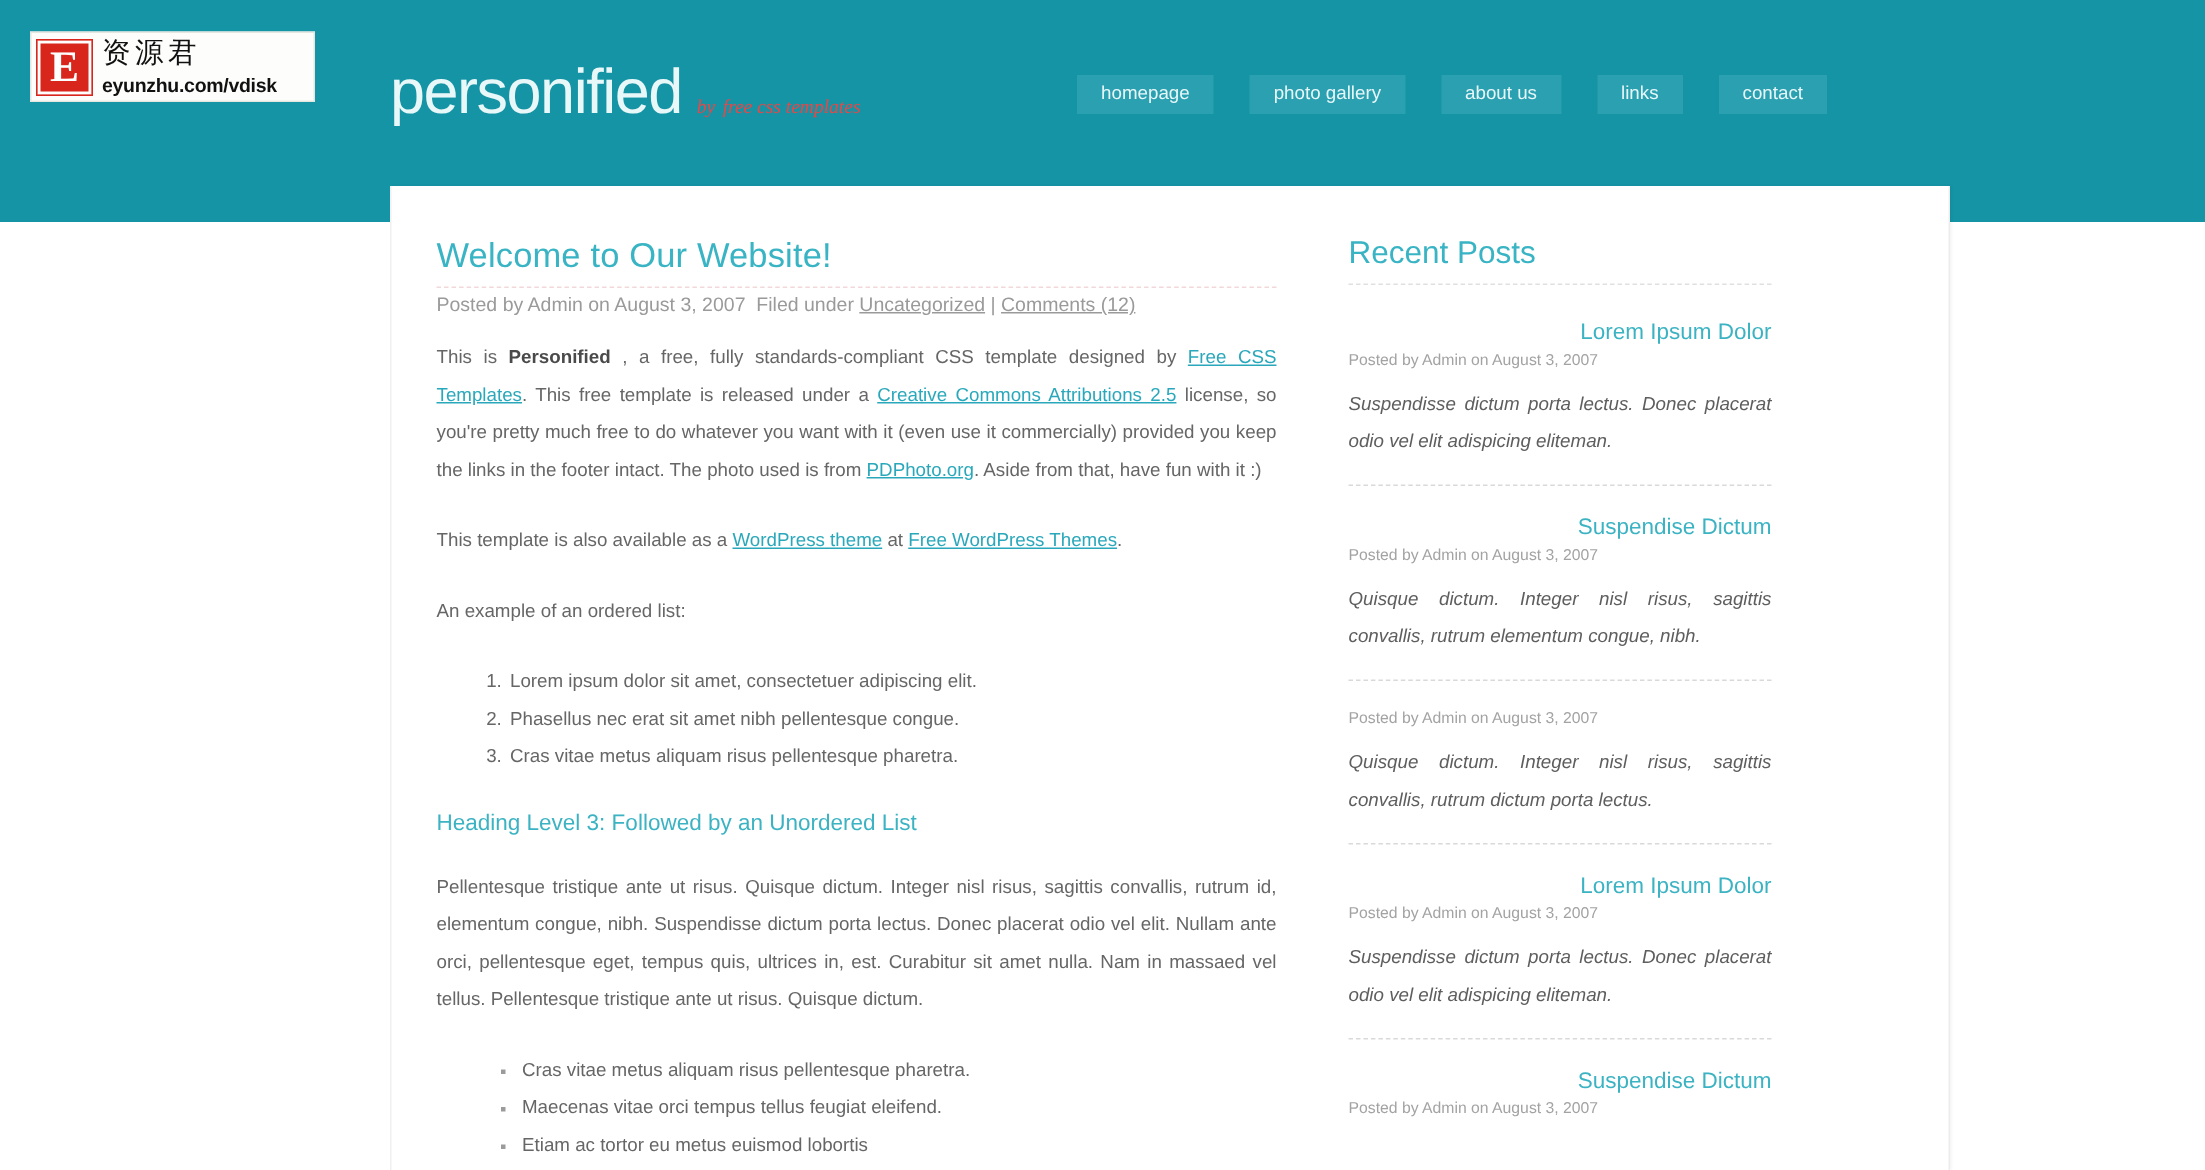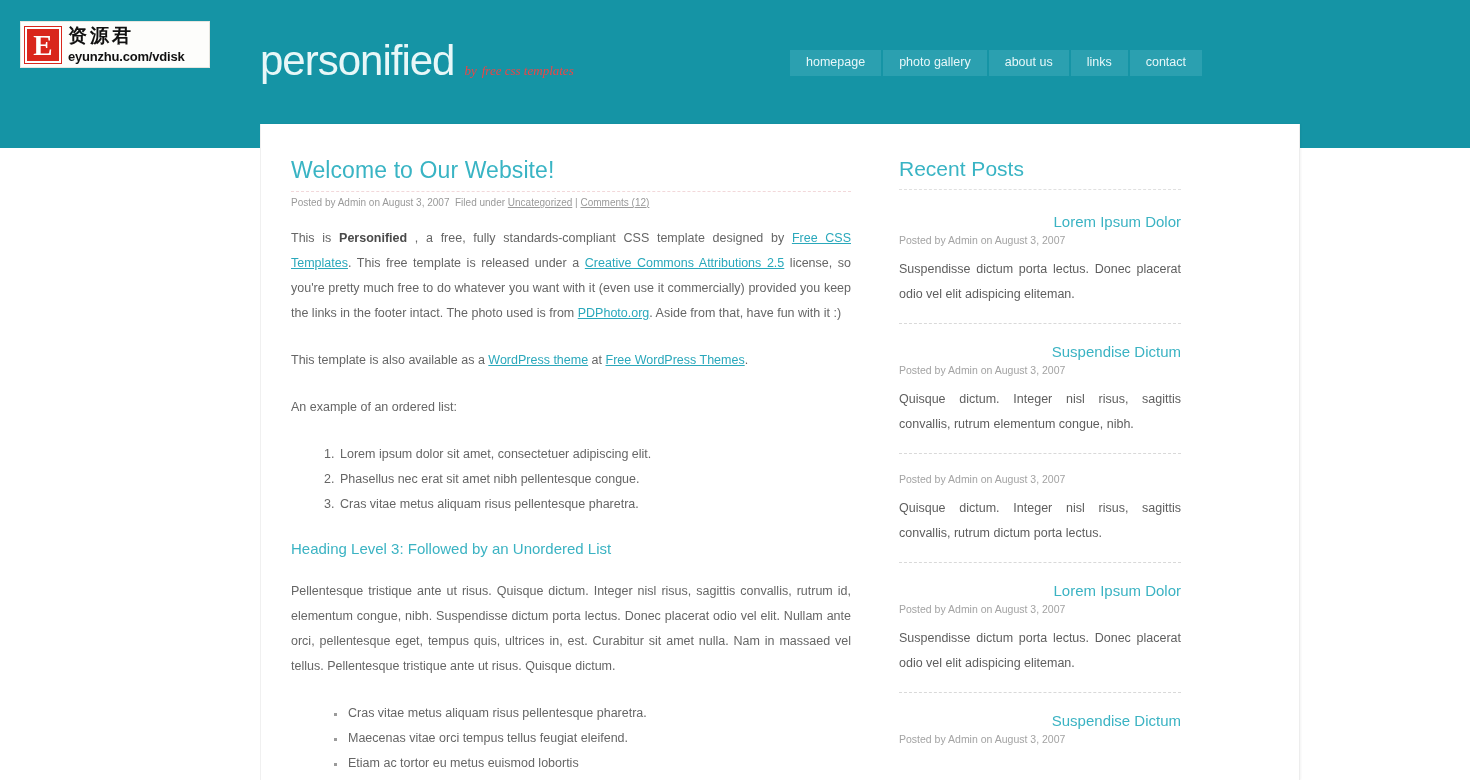--- a/index.html
+++ b/index.html
@@ -54,21 +54,21 @@
   .logo-text {
     margin-left: 7px;
     display: flex;
     flex-direction: column;
     justify-content: center;
     line-height: 1;
   }
   .logo-cn {
     font-family: "DejaVu Sans", sans-serif;
     font-size: 19px;
-    font-weight: bold;
+    font-weight: normal;
     color: #111111;
     letter-spacing: 3px;
     height: 22px;
   }
   .logo-url {
     font-family: "Liberation Sans", sans-serif;
     font-size: 13px;
     font-weight: bold;
     color: #111111;
     margin-top: 2px;
@@ -96,23 +96,23 @@
     font-family: "Liberation Serif", serif;
     font-style: italic;
     font-size: 13px;
     color: #ef4444;
   }
   .site-slogan .by { margin-right: 5px; }
 
   
   .nav {
     position: absolute;
-    right: 268px; top: 50px;
-    display: flex;
-    gap: 2px;
+    right: 252px; top: 50px;
+    display: flex;
+    gap: 24px;
   }
   .nav-item {
     background: #2ba0b0;
     color: #e7f7f9;
     font-size: 12.5px;
     padding: 6px 16px 7px 16px;
     text-decoration: none;
     display: block;
     line-height: 13px;
     cursor: pointer;
@@ -151,21 +151,21 @@
     letter-spacing: 0.1px;
     line-height: 26px;
   }
   .hr-dashed {
     border: 0;
     border-top: 1px dashed #f2d8da;
     margin: 8px 0 4px 0;
     height: 0;
   }
   .post-meta {
-    font-size: 10px;
+    font-size: 13px;
     color: #9a9a9a;
     line-height: 14px;
     margin: 0 0 16px 0;
   }
   .post-meta a { color: #9a9a9a; text-decoration: underline; }
   p.body {
     margin: 0 0 22px 0;
     font-size: 12.5px;
     line-height: 25px;
     color: #666666;
@@ -210,20 +210,21 @@
   }
   .side-post .meta {
     font-size: 10.5px;
     color: #a3a3a3;
     line-height: 14px;
     margin: 1px 0 10px 0;
   }
   .side-post .excerpt {
     margin: 0 0 16px 0;
     font-size: 12.5px;
+    font-style: italic;
     color: #5e5e5e;
     line-height: 25px;
     text-align: justify;
   }
   .side-sep {
     border: 0;
     border-top: 1px dashed #d9d9d9;
     margin: 0 0 18px 0;
   }
   .side-head-sep {

